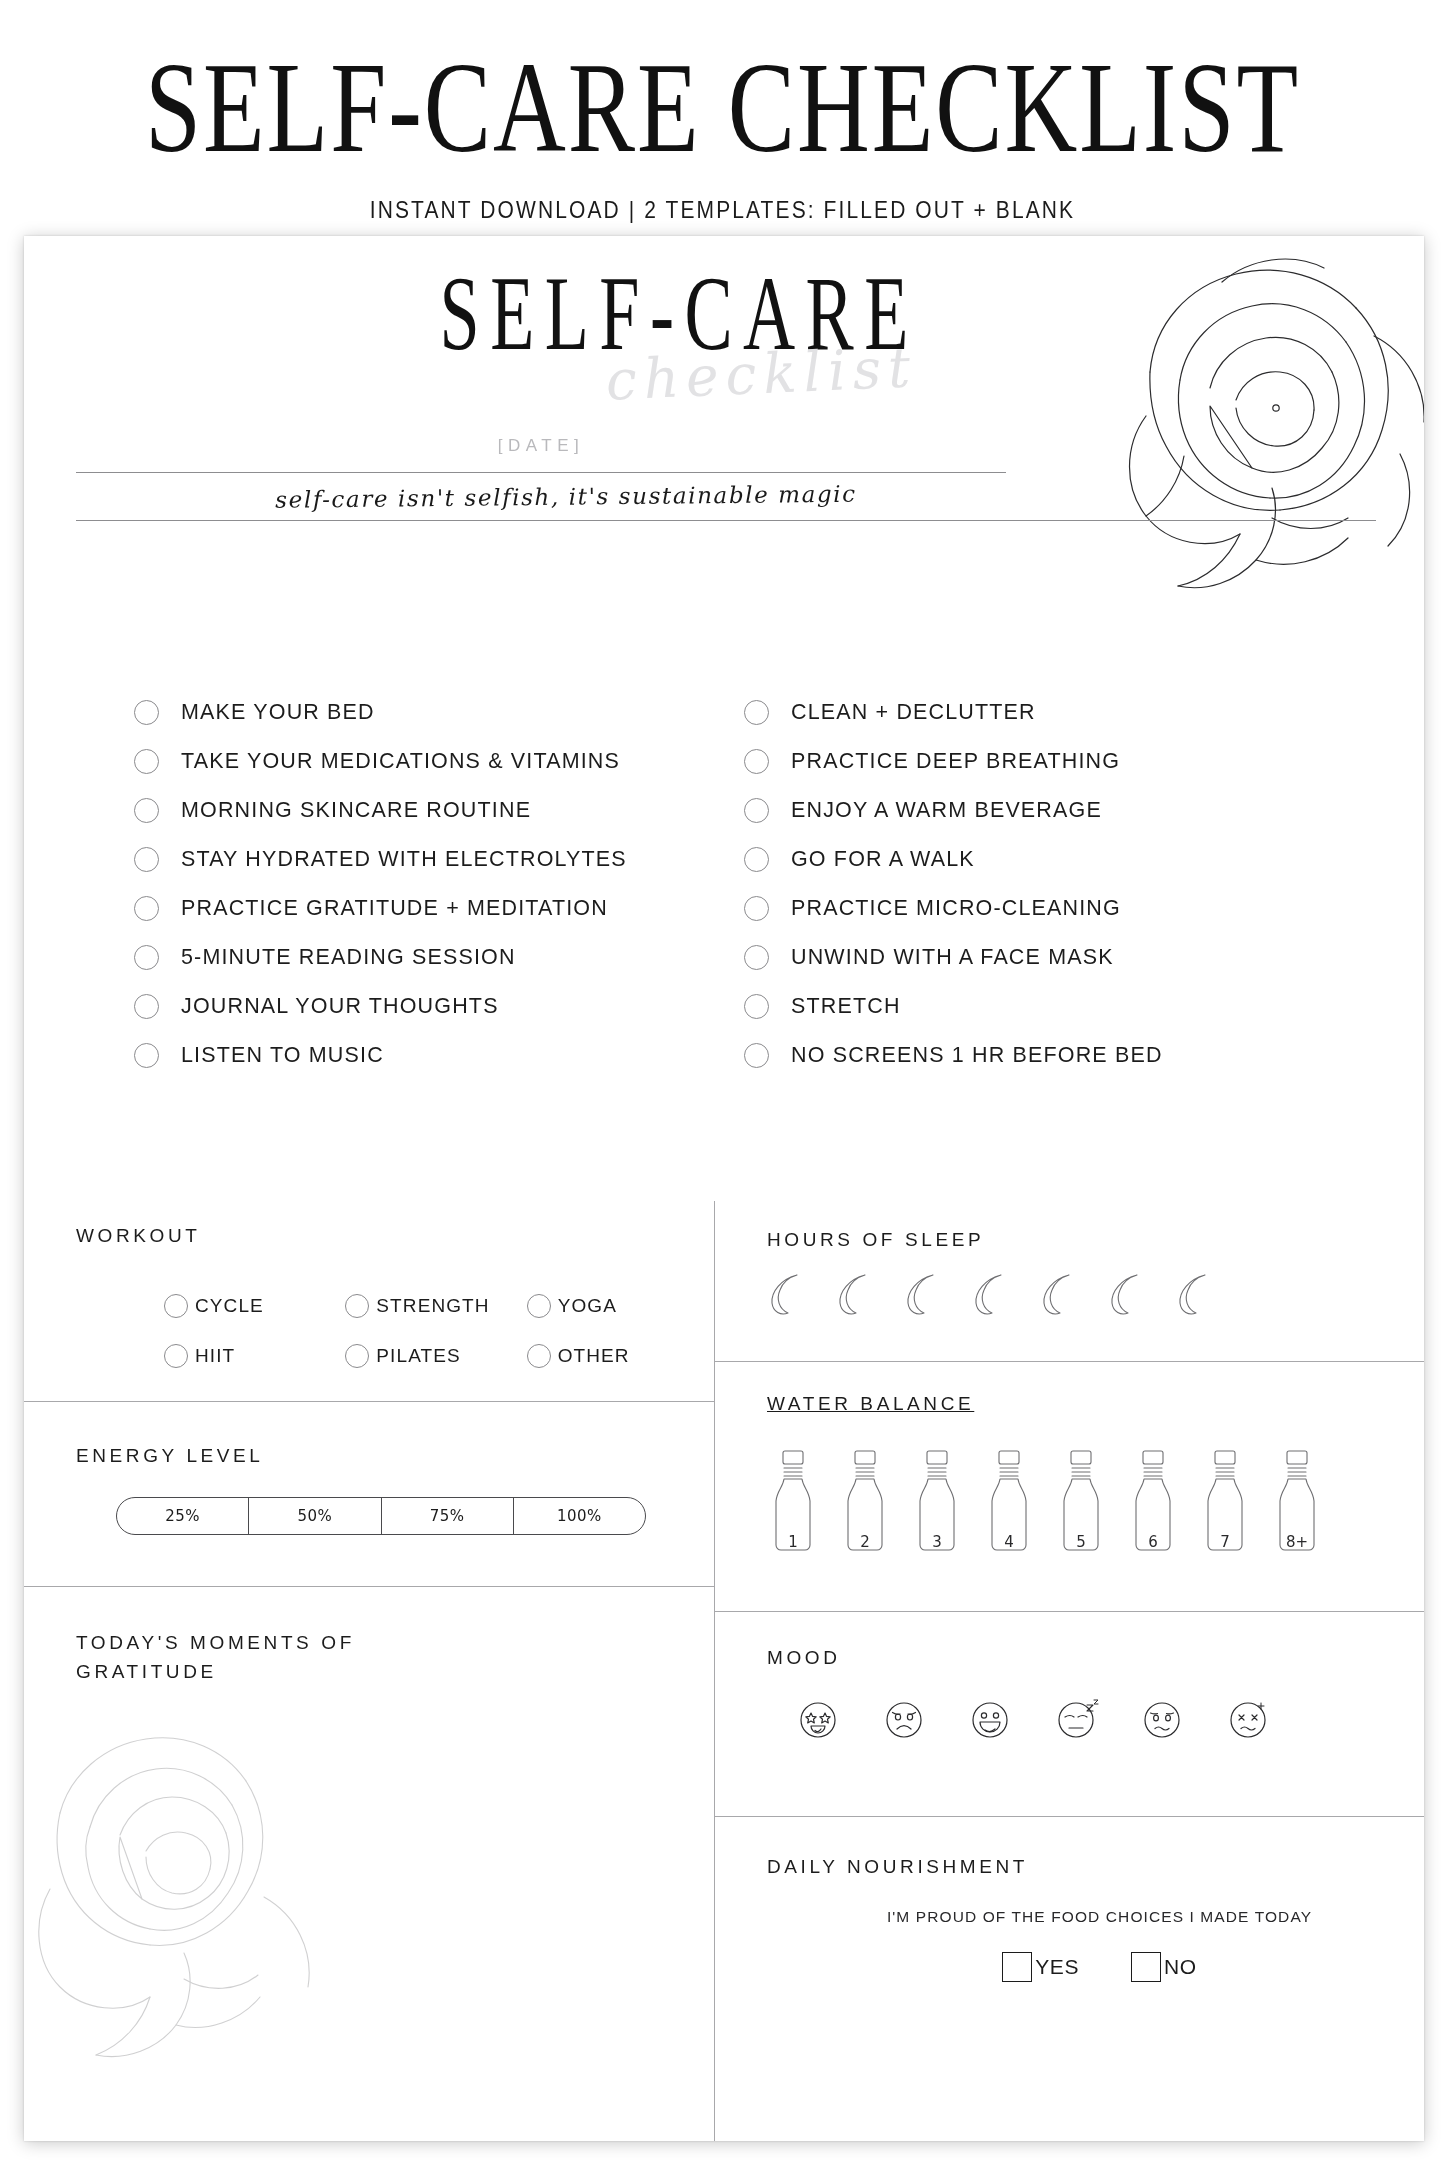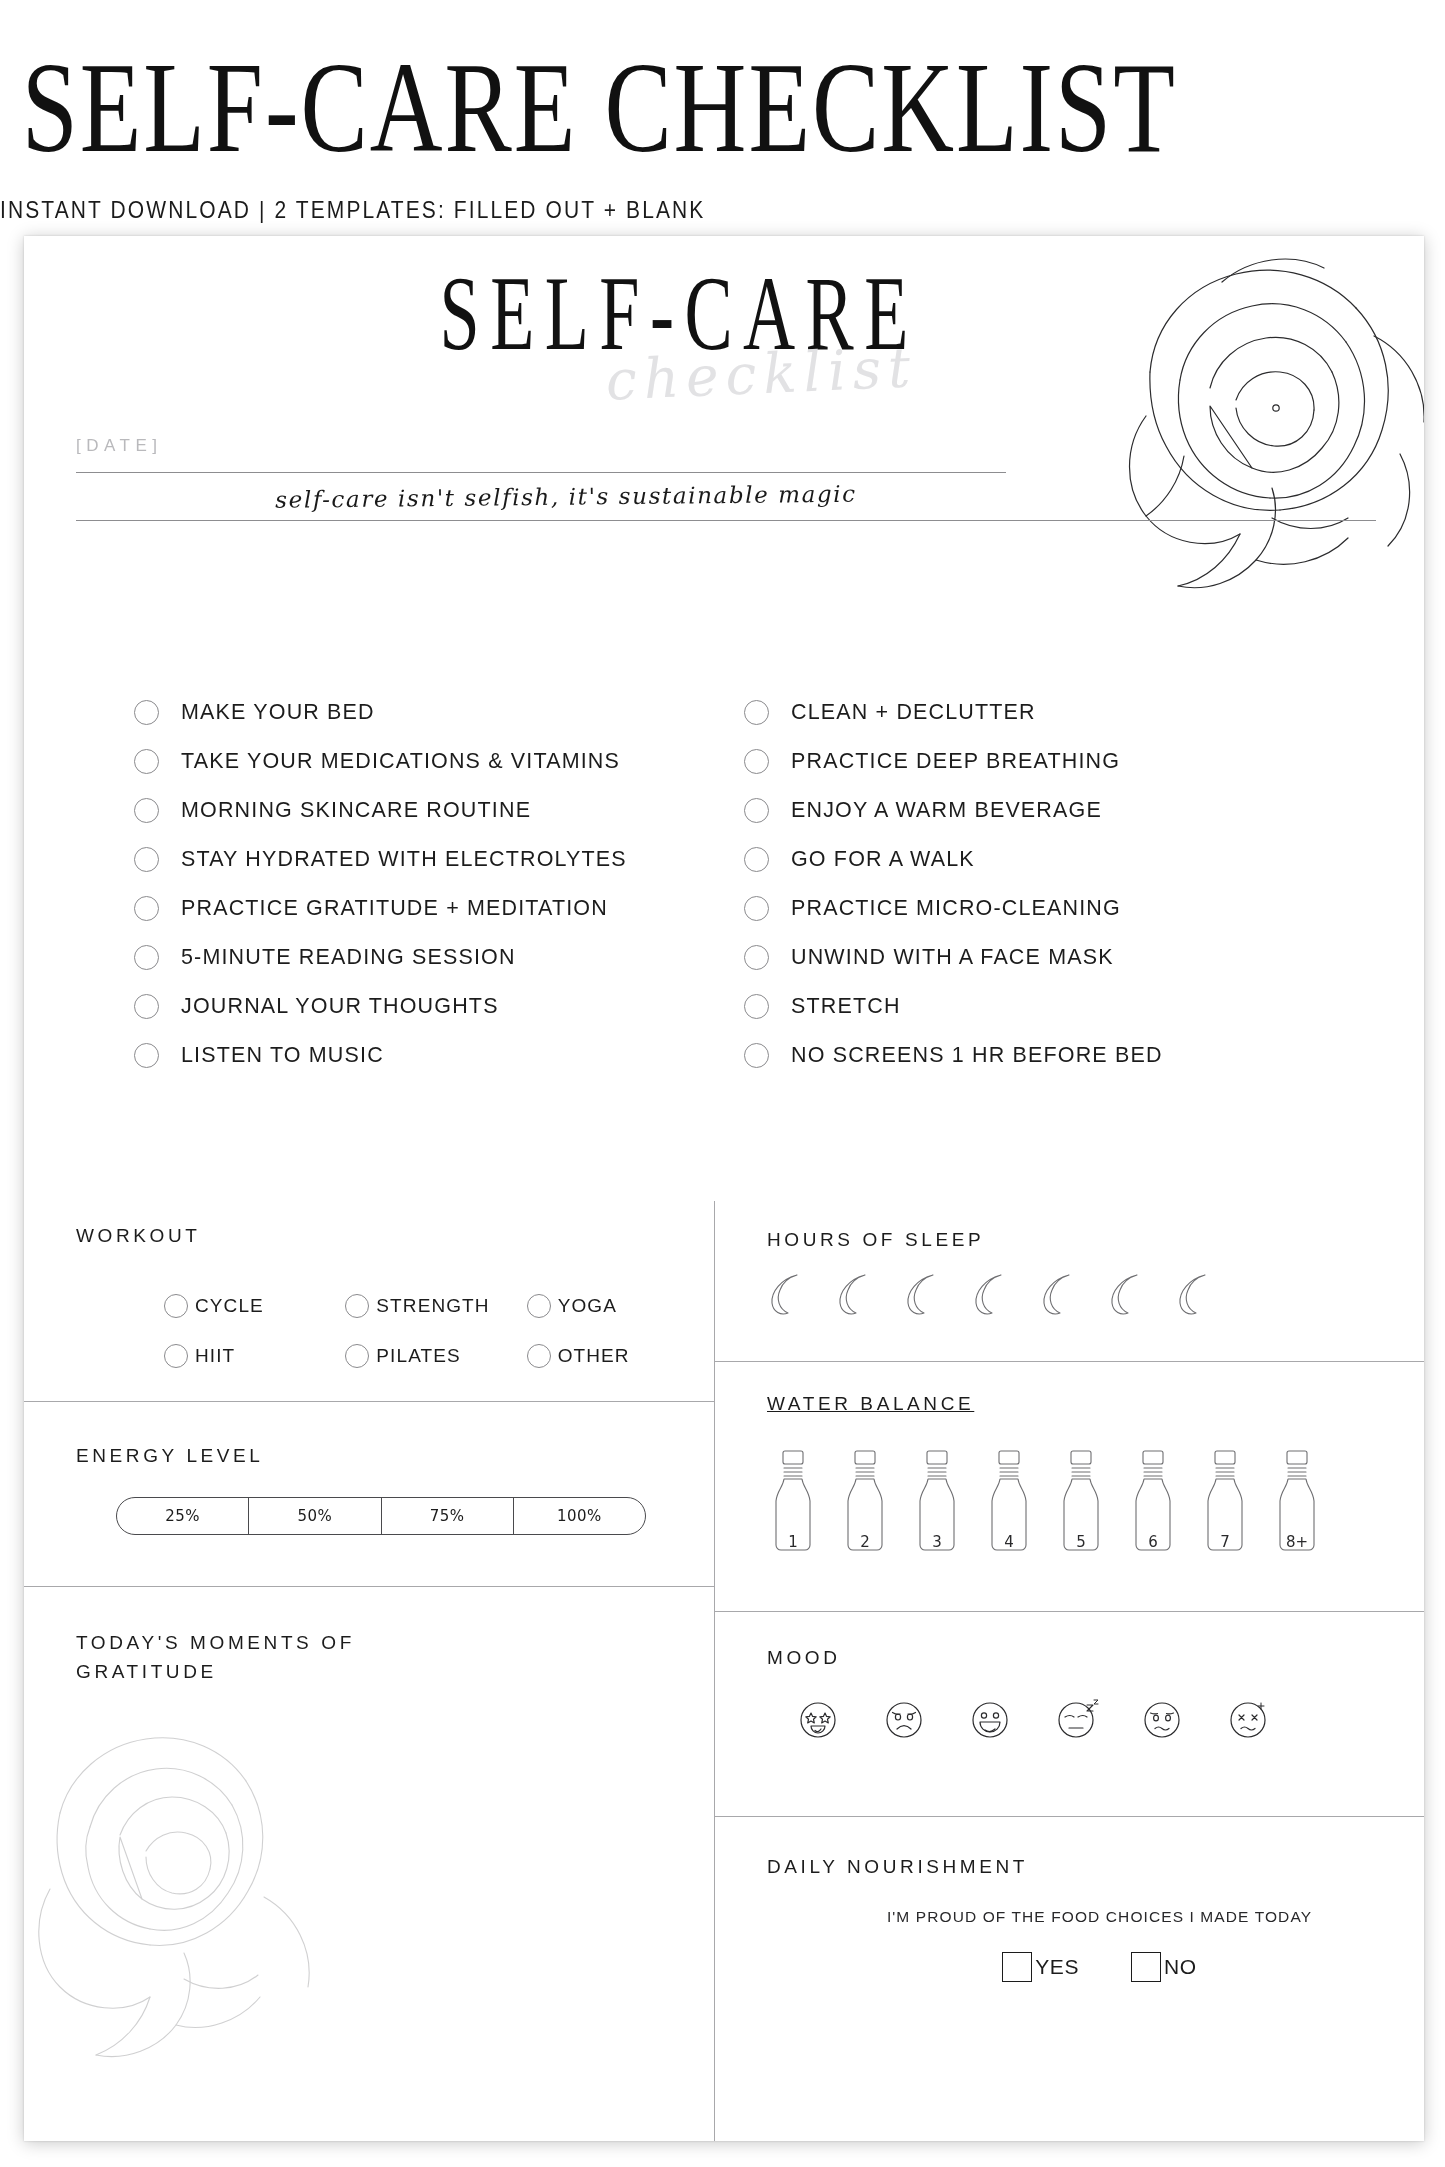--- a/index.html
+++ b/index.html
@@ -5,21 +5,21 @@
   * { box-sizing: border-box; margin: 0; padding: 0; }
   html, body {
     width: 1445px; height: 2167px;
     background: #ffffff;
     font-family: "Liberation Sans", sans-serif;
     -webkit-font-smoothing: antialiased;
   }
   #root { position: relative; width: 1445px; height: 2167px; overflow: hidden; }
 
   
-  .masthead { position: absolute; left: 0; top: 0; width: 1445px; text-align: left; }
+  .masthead { position: absolute; left: 0; top: 0; width: 1445px; text-align: center; }
   .mast-title {
     font-family: "Liberation Serif", serif;
     font-size: 104px;
     letter-spacing: 2px;
     color: #111111;
     line-height: 1;
     margin-top: 42px;
     transform: scaleY(1.25) scaleX(0.97);
     transform-origin: center top;
     font-weight: 400;
@@ -65,21 +65,21 @@
     transform: translateX(-38%) rotate(-2.5deg);
     font-family: "DejaVu Serif", serif;
     font-style: italic;
     font-size: 55px;
     letter-spacing: 7px;
     color: #e2e2e4;
     white-space: nowrap;
   }
 
   
-  .date-row { position: absolute; left: 52px; top: 200px; width: 930px; }
+  .date-row { position: absolute; left: 52px; top: 200px; width: 930px; text-align: center; }
   .date-label {
     font-size: 17px; letter-spacing: 5.5px; color: #b9b9bc;
   }
   .rule { height: 1px; background: #8d8d90; width: 100%; margin-top: 16px; }
   .tagline-row { position: absolute; left: 52px; top: 246px; width: 1300px; }
   .tagline {
     text-align: center;
     font-family: "DejaVu Serif", serif;
     font-style: italic;
     font-size: 23px;

